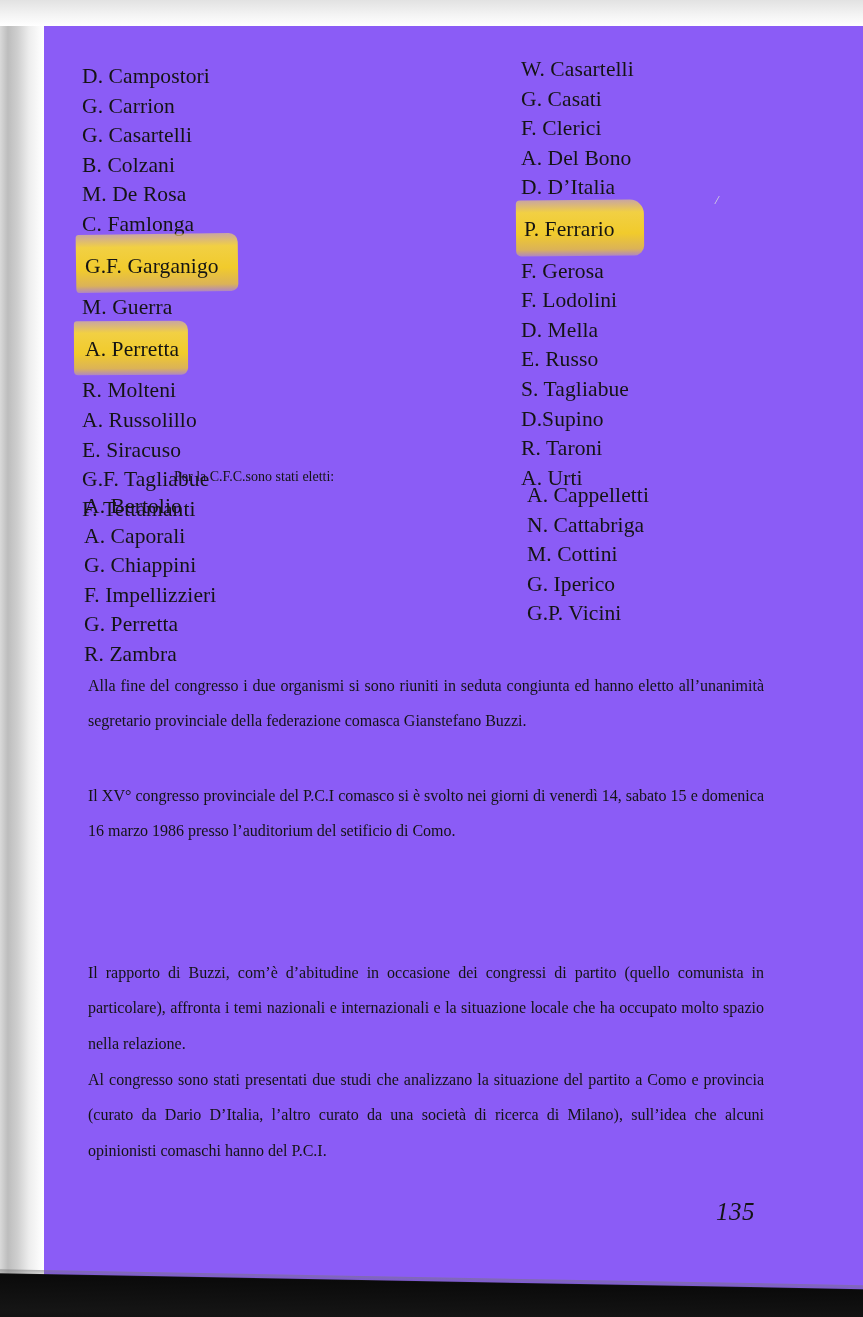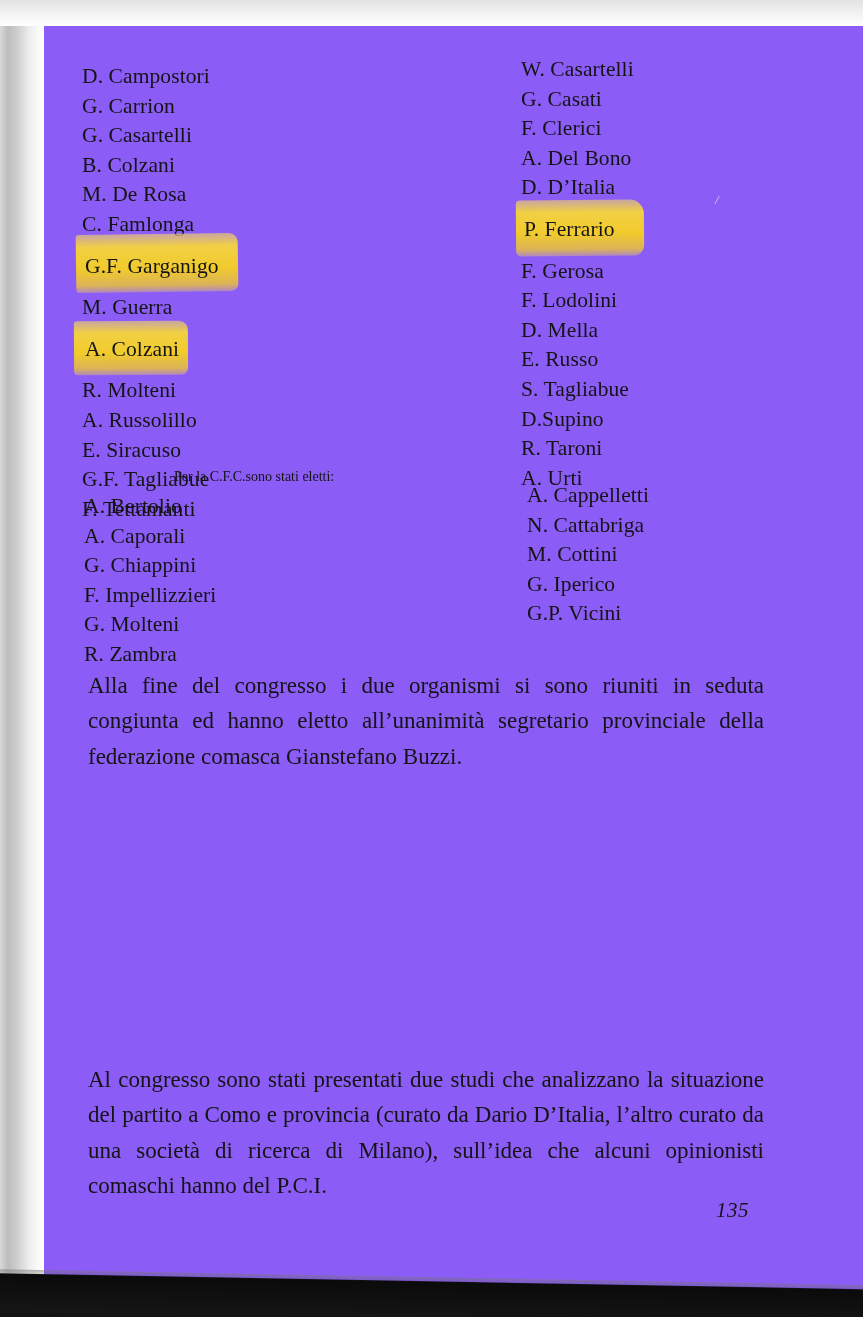--- a/index.html
+++ b/index.html
@@ -131,21 +131,21 @@
     white-space: nowrap;
   }
   .cfc-dash {
     display: inline-block;
     width: 86px;
   }
 
   
   .para {
     position: absolute;
-    font-size: 23px;
+    font-size: 16px;
     line-height: 35.4px;
     text-align: justify;
     text-justify: inter-word;
     width: 676px;
     left: 88px;
   }
 
   
   .para-hl-wrap { position: relative; }
   .band {
@@ -156,21 +156,21 @@
         rgba(244,208,42,0.97) 62%,
         rgba(242,206,56,0.72) 90%,
         rgba(246,221,110,0.25) 100%);
     border-radius: 4px 10px 8px 5px;
     z-index: -1;
     pointer-events: none;
   }
 
   .page-number {
     position: absolute;
-    font-size: 21px;
+    font-size: 25px;
     font-style: italic;
     letter-spacing: 0.5px;
   }
 </style>
 </head>
 <body>
 
 <div id="page">
 
   <div class="scan-gutter-left"></div>
@@ -181,21 +181,21 @@
 
     <div class="list-block" style="left:82px; top:62px;">
       <div class="name-line"><span>D. Campostori</span></div>
       <div class="name-line"><span>G. Carrion</span></div>
       <div class="name-line"><span>G. Casartelli</span></div>
       <div class="name-line"><span>B. Colzani</span></div>
       <div class="name-line"><span>M. De Rosa</span></div>
       <div class="name-line"><span>C. Famlonga</span></div>
       <div class="name-line"><span class="hl hl-garganigo">G.F. Garganigo</span></div>
       <div class="name-line"><span>M. Guerra</span></div>
-      <div class="name-line"><span class="hl hl-luraghi">A. Colzani</span></div>
+      <div class="name-line"><span class="hl hl-luraghi">A. Perretta</span></div>
       <div class="name-line"><span>R. Molteni</span></div>
       <div class="name-line"><span>A. Russolillo</span></div>
       <div class="name-line"><span>E. Siracuso</span></div>
       <div class="name-line"><span>G.F. Tagliabue</span></div>
       <div class="name-line"><span>F. Tettamanti</span></div>
     </div>
 
     <div class="list-block" style="left:521px; top:55px;">
       <div class="name-line"><span>W. Casartelli</span></div>
       <div class="name-line"><span>G. Casati</span></div>
@@ -215,36 +215,43 @@
 
     <div class="cfc-heading" style="left:88px; top:462px;">
       <span class="cfc-dash">-</span><span>Per la C.F.C.sono stati eletti:</span>
     </div>
 
     <div class="list-block" style="left:84px; top:492px;">
       <div class="name-line"><span>A. Bertolio</span></div>
       <div class="name-line"><span>A. Caporali</span></div>
       <div class="name-line"><span>G. Chiappini</span></div>
       <div class="name-line"><span>F. Impellizzieri</span></div>
-      <div class="name-line"><span>G. Molteni</span></div>
+      <div class="name-line"><span>G. Perretta</span></div>
       <div class="name-line"><span>R. Zambra</span></div>
     </div>
 
     <div class="list-block" style="left:527px; top:481px;">
       <div class="name-line"><span>A. Cappelletti</span></div>
       <div class="name-line"><span>N. Cattabriga</span></div>
       <div class="name-line"><span>M. Cottini</span></div>
       <div class="name-line"><span>G. Iperico</span></div>
       <div class="name-line"><span>G.P. Vicini</span></div>
     </div>
 
     <div class="para" style="top:668px;">Alla fine del congresso i due organismi si sono riuniti in seduta congiunta ed hanno eletto all’unanimità segretario provinciale della federazione comasca Gianstefano Buzzi.</div>
 
-
-
+    <div class="para para-hl-wrap" style="top:778px;">
+      <span class="band" style="left:28px; top:3px; width:648px; height:30px; transform:rotate(-0.35deg); border-radius:4px 12px 8px 6px;"></span>
+      <span class="band" style="left:-4px; top:36px; width:686px; height:31px; transform:rotate(-0.4deg); border-radius:8px 10px 9px 7px;"></span>
+      <span class="band" style="left:-4px; top:69px; width:198px; height:27px; transform:rotate(-0.5deg); border-radius:8px 14px 10px 8px;"></span>
+      <span>Il XV° congresso provinciale del P.C.I comasco si è svolto nei giorni di venerdì 14, sabato 15 e domenica 16 marzo 1986 presso l’auditorium del setificio di Como.</span>
+    </div>
+
+
+    <div class="para" style="top:955px;">Il rapporto di Buzzi, com’è d’abitudine in occasione dei congressi di partito (quello comunista in particolare), affronta i temi nazionali e internazionali e la situazione locale che ha occupato molto spazio nella relazione.</div>
 
     <div class="para" style="top:1062px;">Al congresso sono stati presentati due studi che analizzano la situazione del partito a Como e provincia (curato da Dario D’Italia, l’altro curato da una società di ricerca di Milano), sull’idea che alcuni opinionisti comaschi hanno del P.C.I.</div>
 
     <div class="page-number" style="left:716px; top:1198px;">135</div>
 
   </div>
 
   <div class="scan-edge-bottom"></div>
 </div>
 

